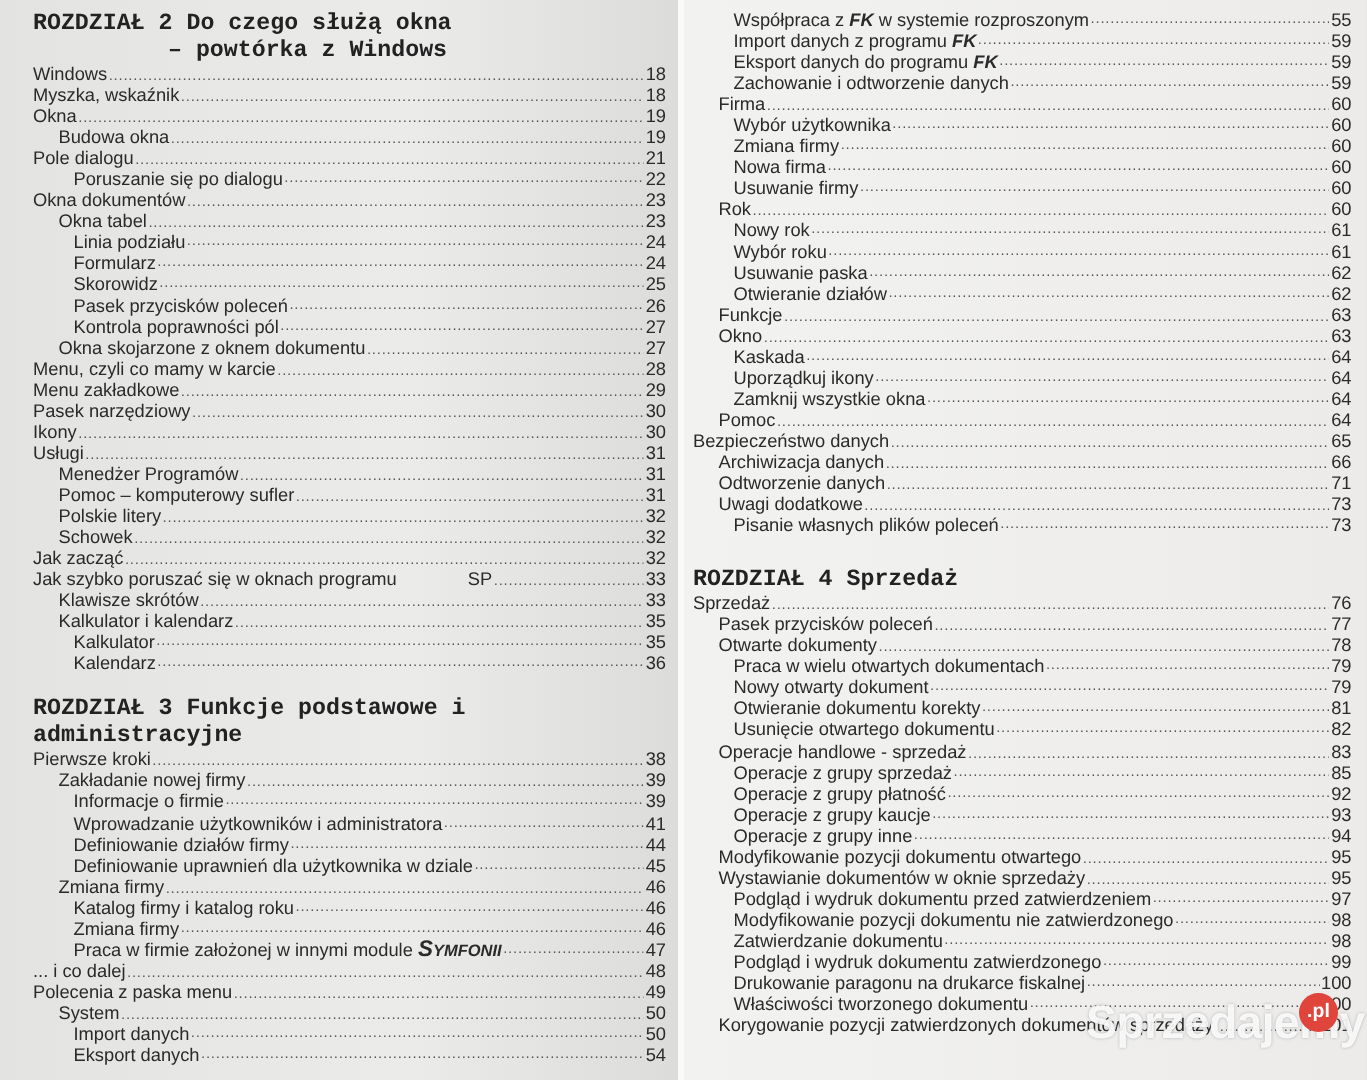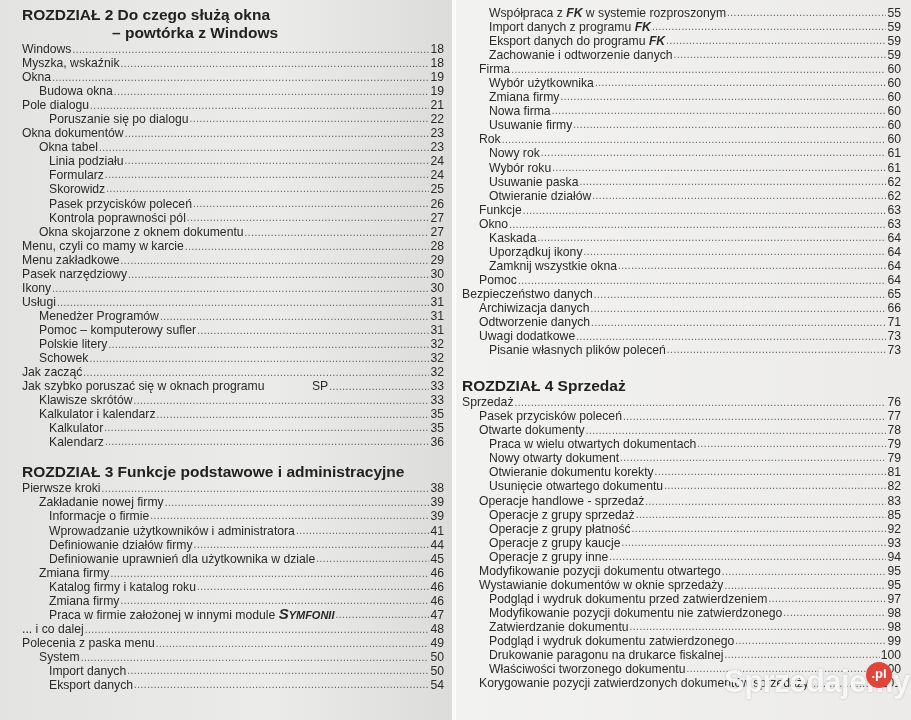--- a/index.html
+++ b/index.html
@@ -1,21 +1,21 @@
 <!DOCTYPE html>
 <html><head>
 <meta charset="utf-8">
 <style>
   html,body{margin:0;padding:0;}
   body{width:911px;height:720px;overflow:hidden;background:#e6e6e4;font-family:"Liberation Sans",sans-serif;color:#2a2a2a;position:relative;}
   .page{position:absolute;top:0;height:720px;box-sizing:border-box;}
   .page-left{left:0;width:452px;background:linear-gradient(90deg,#e3e3e1 0%,#ebebea 60%,#dcdcda 100%);padding:6px 8px 0 22px;}
   .page-right{left:456px;width:455px;background:linear-gradient(90deg,#f2f2f1 0%,#ecebea 100%);padding:6px 10px 0 6px;}
   .gutter{position:absolute;left:452px;top:0;width:4px;height:720px;background:#fafafa;}
-  .chap{font-weight:bold;font-size:15.5px;line-height:18px;color:#222;margin:0;}
+  .chap{font-weight:bold;font-size:15.5px;line-height:18px;color:#222;margin:0;font-family:Liberation Mono, monospace;}
   .chap .l2{display:block;padding-left:90px;}
   .row{display:flex;align-items:baseline;font-size:12.2px;line-height:14.05px;height:14.05px;white-space:nowrap;}
   .row .t{flex:0 0 auto;}
   .row .d{flex:1 1 auto;overflow:hidden;color:#555;margin:0 1px;}
   .row .d::after{content:"..................................................................................................................................................................................................................";letter-spacing:0.5px;font-size:10px;}
   .row .p{flex:0 0 auto;text-align:right;}
   .i0{padding-left:0;}
   .i1{padding-left:17px;}
   .i2{padding-left:27px;align-items:flex-end;}
   .gap{height:14px;}

